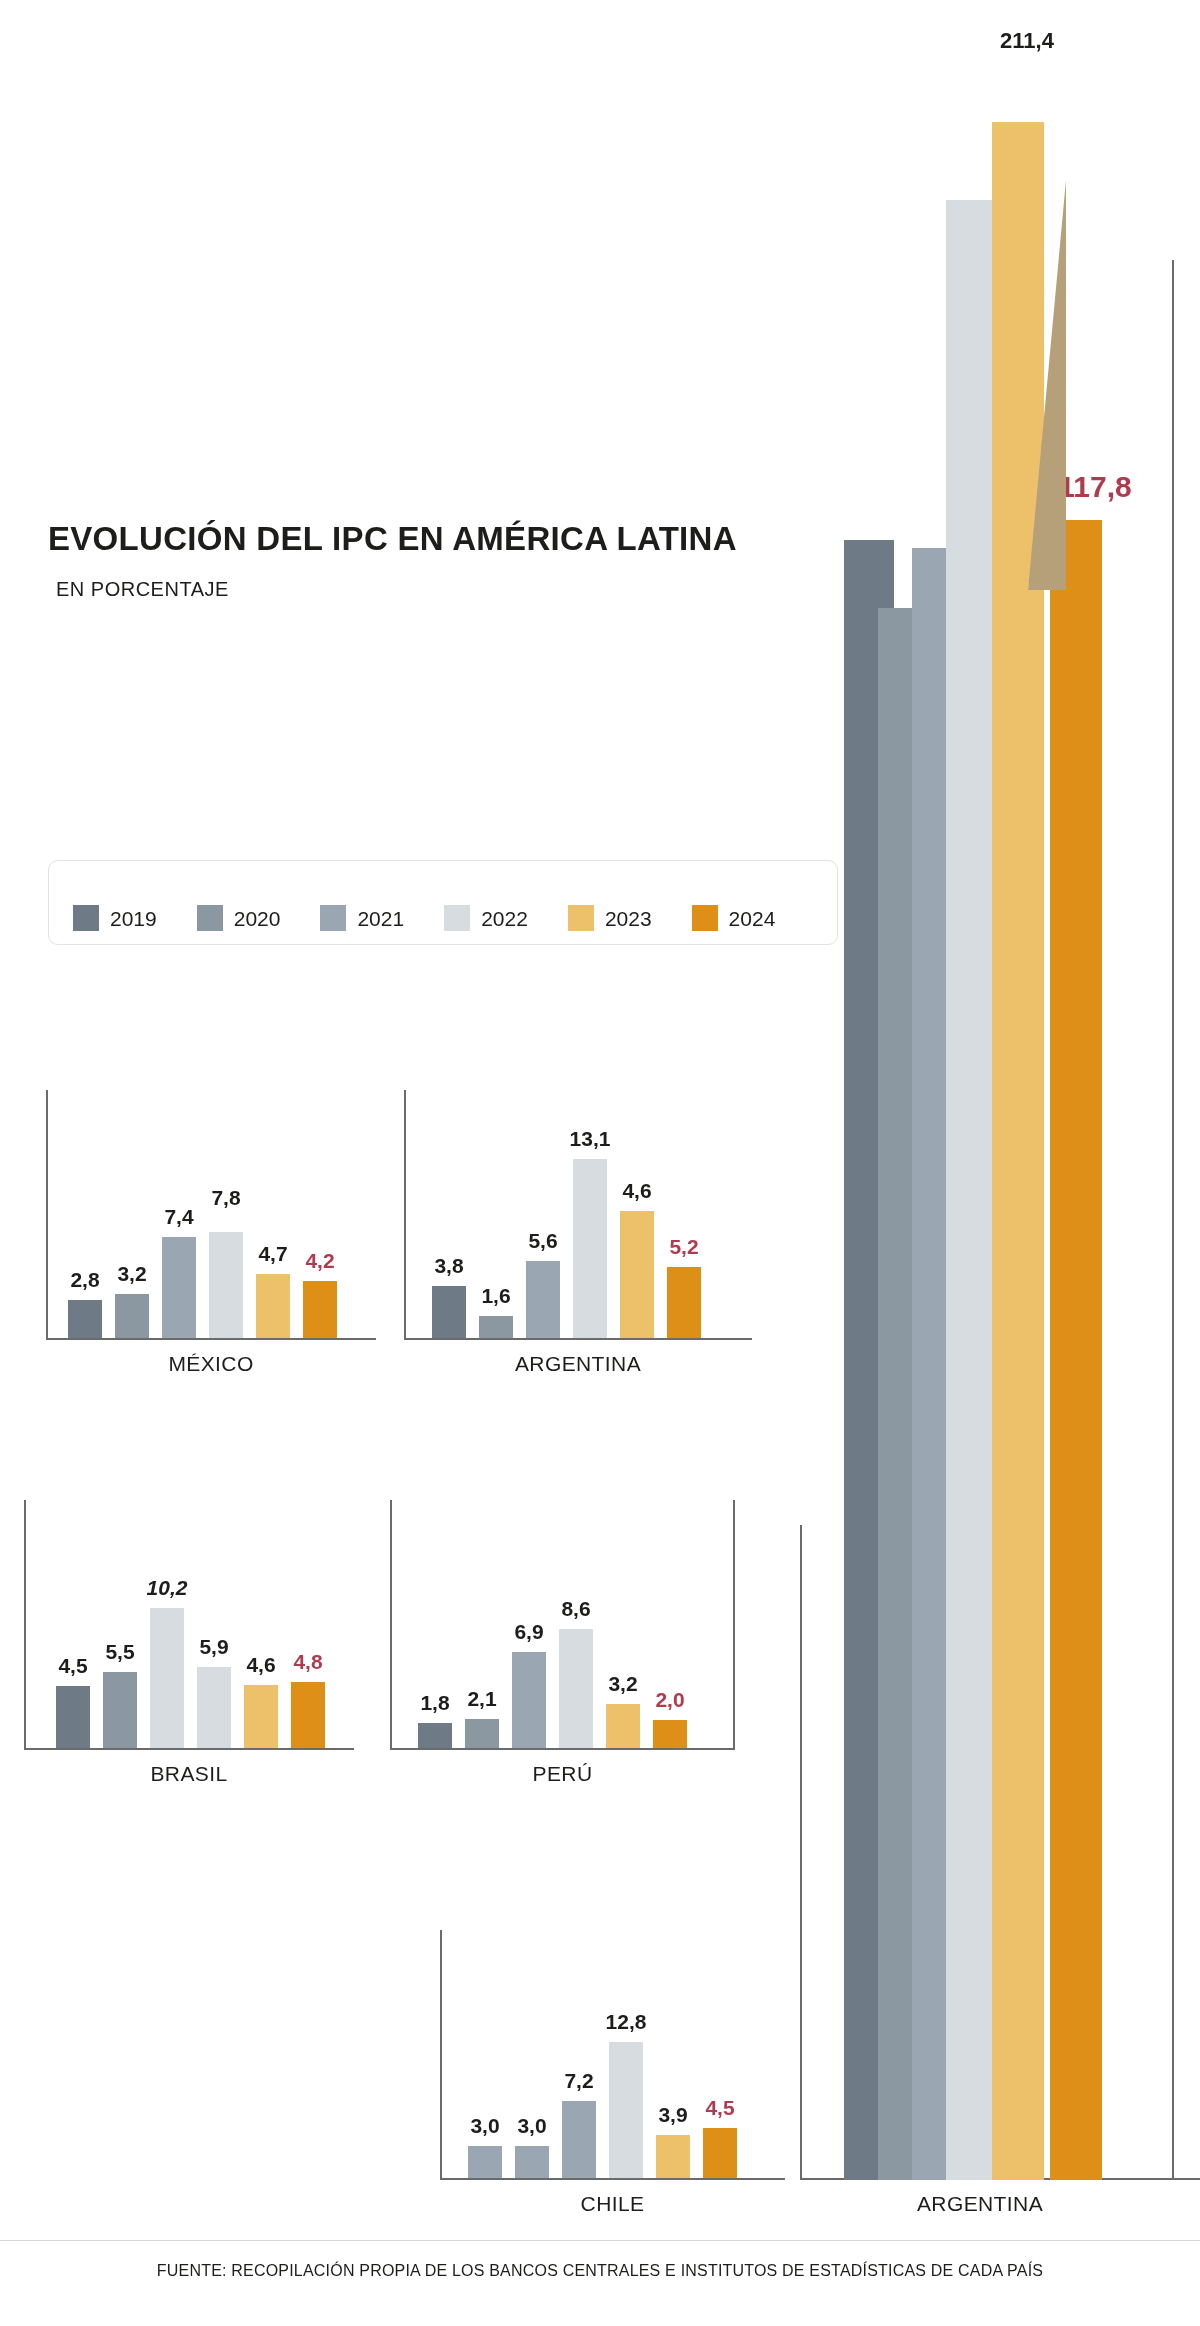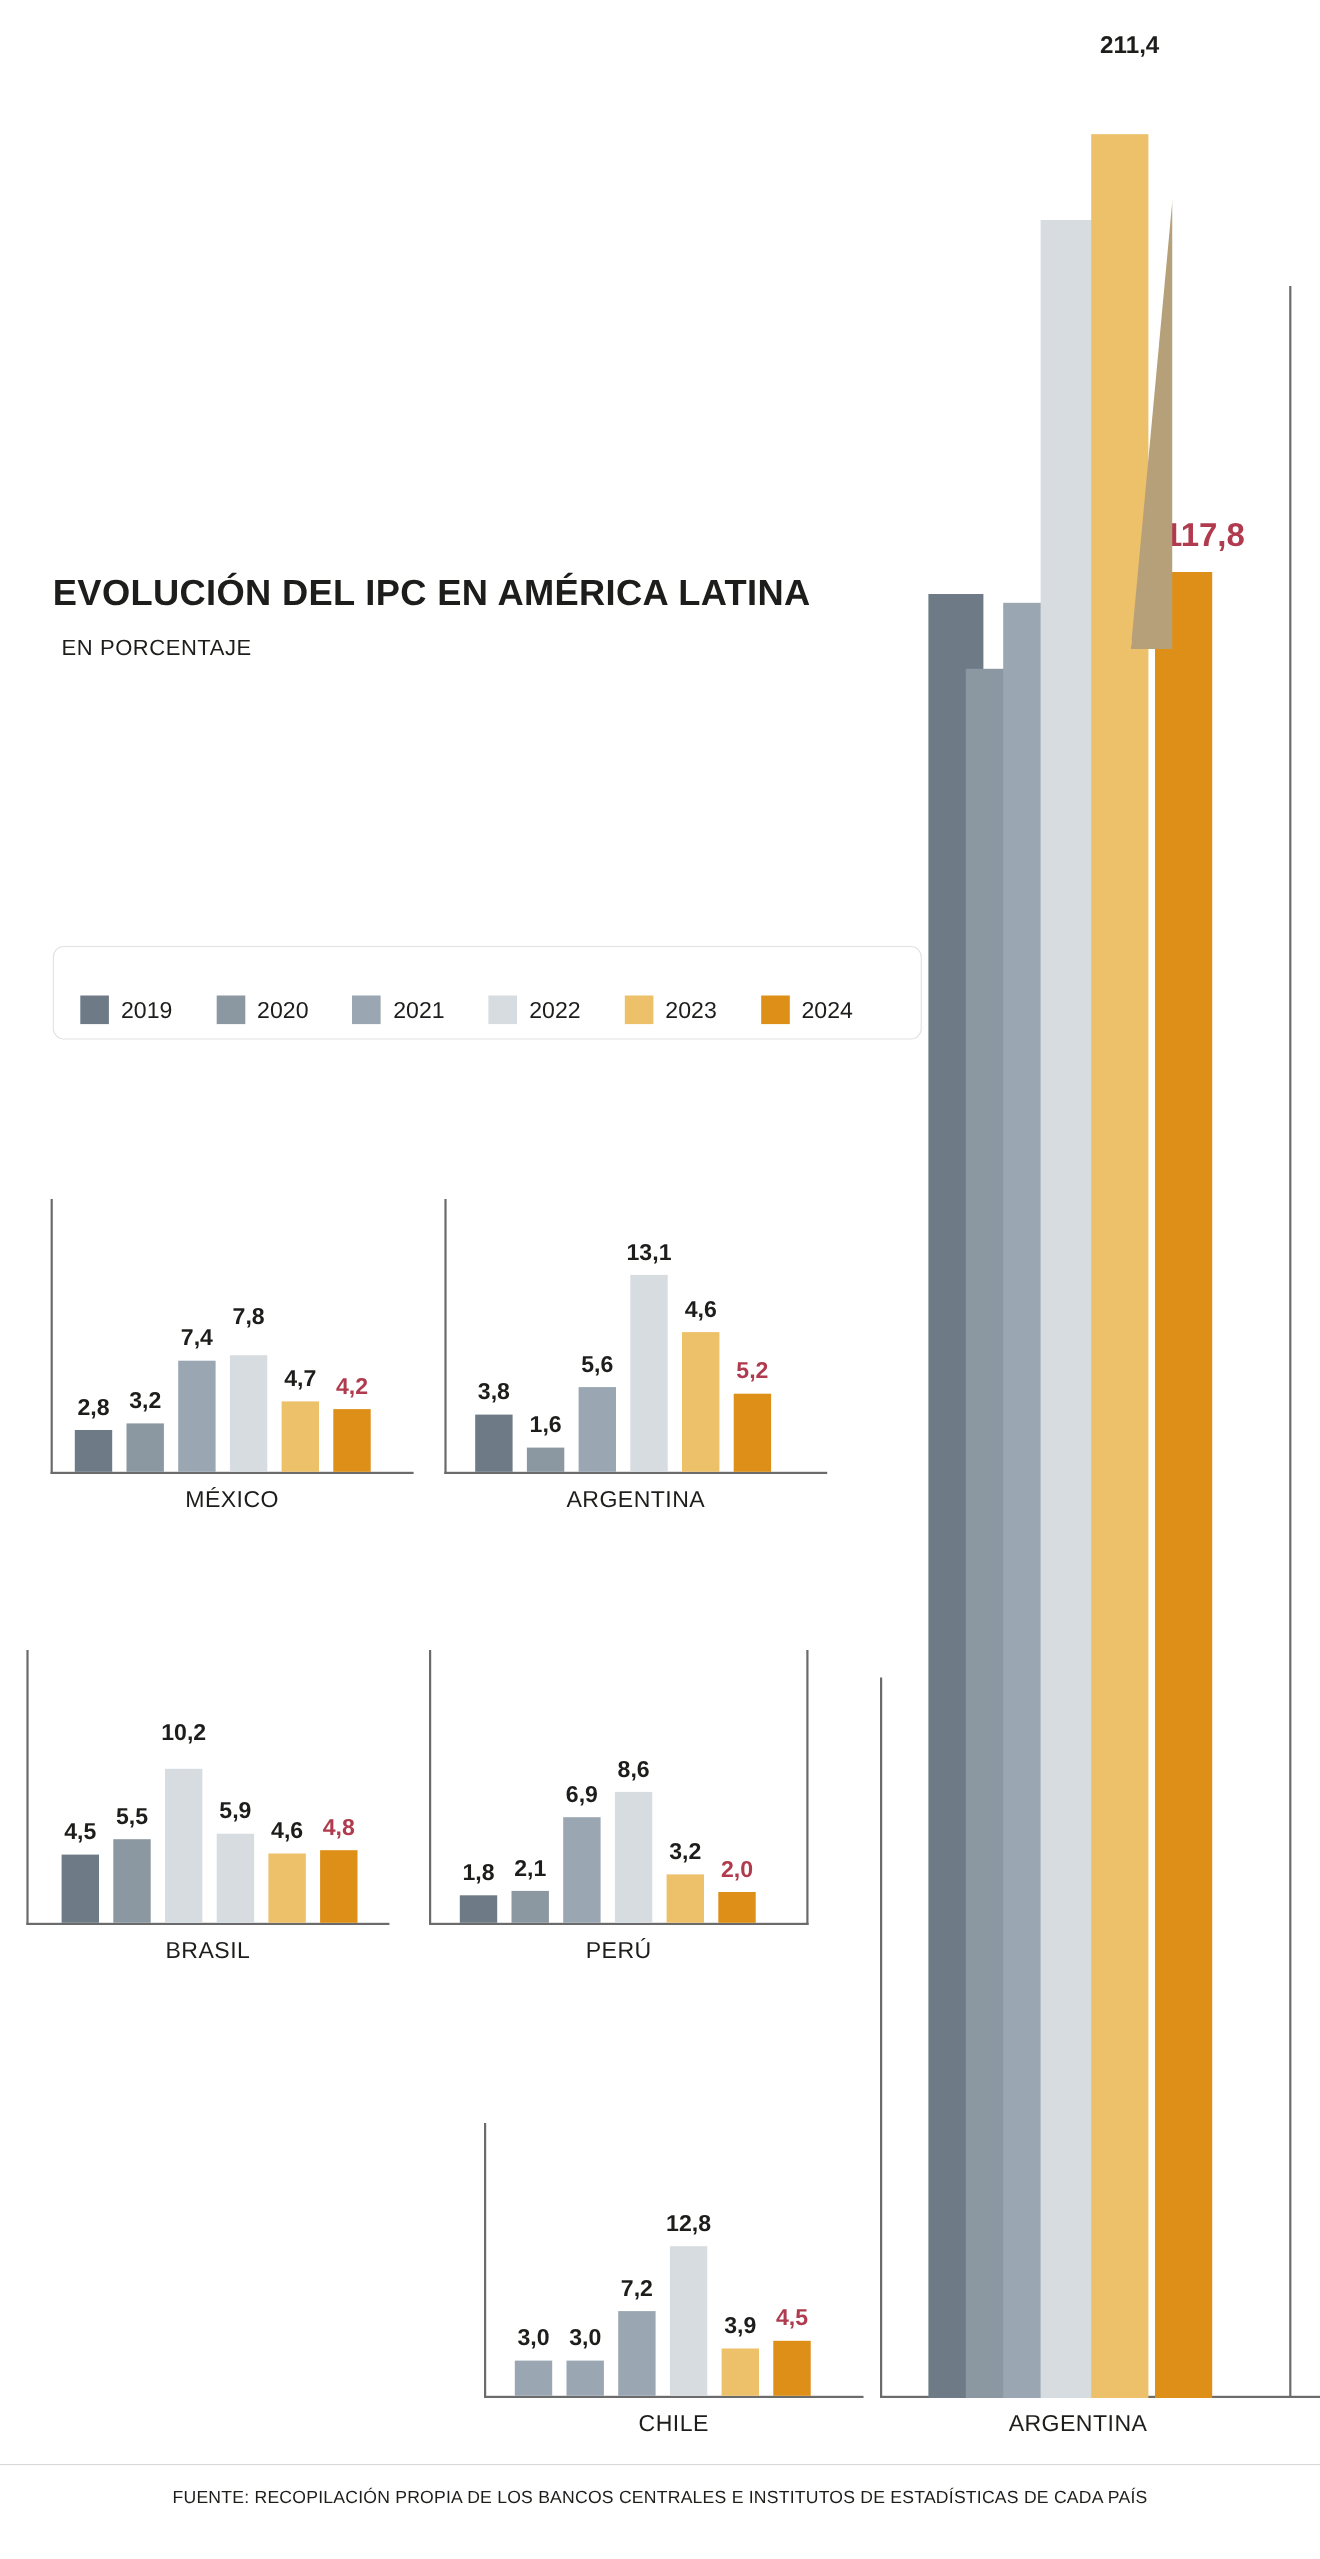--- a/index.html
+++ b/index.html
@@ -241,21 +241,21 @@
     <div class="bars" style="left:32px;width:286px;">
       <div class="bar-wrap" style="width:34px;margin-right:13px;height:100%;">
         <div class="bar-label" style="bottom:70px;">4,5</div>
         <div class="bar" style="height:62px;background:#6e7b86;"></div>
       </div>
       <div class="bar-wrap" style="width:34px;margin-right:13px;height:100%;">
         <div class="bar-label" style="bottom:84px;">5,5</div>
         <div class="bar" style="height:76px;background:#8b97a1;"></div>
       </div>
       <div class="bar-wrap" style="width:34px;margin-right:13px;height:100%;">
-        <div class="bar-label" style="bottom:160px;">10,2</div>
+        <div class="bar-label" style="bottom:148px;font-style:italic;">10,2</div>
         <div class="bar" style="height:140px;background:#d7dce1;"></div>
       </div>
       <div class="bar-wrap" style="width:34px;margin-right:13px;height:100%;">
         <div class="bar-label" style="bottom:89px;">5,9</div>
         <div class="bar" style="height:81px;background:#d7dce1;"></div>
       </div>
       <div class="bar-wrap" style="width:34px;margin-right:13px;height:100%;">
         <div class="bar-label" style="bottom:71px;">4,6</div>
         <div class="bar" style="height:63px;background:#edc06a;"></div>
       </div>

